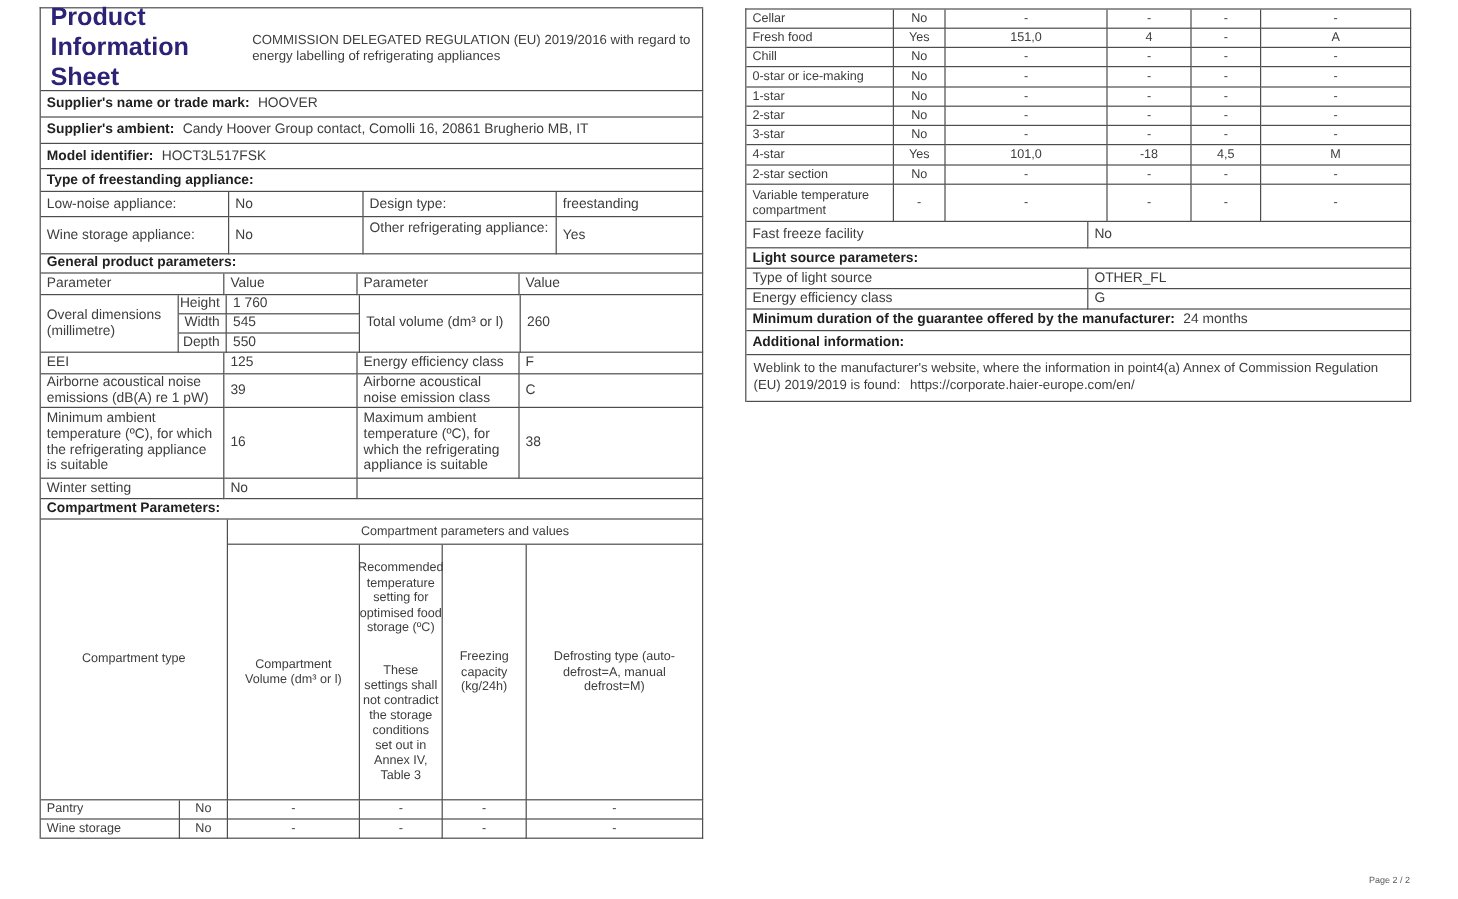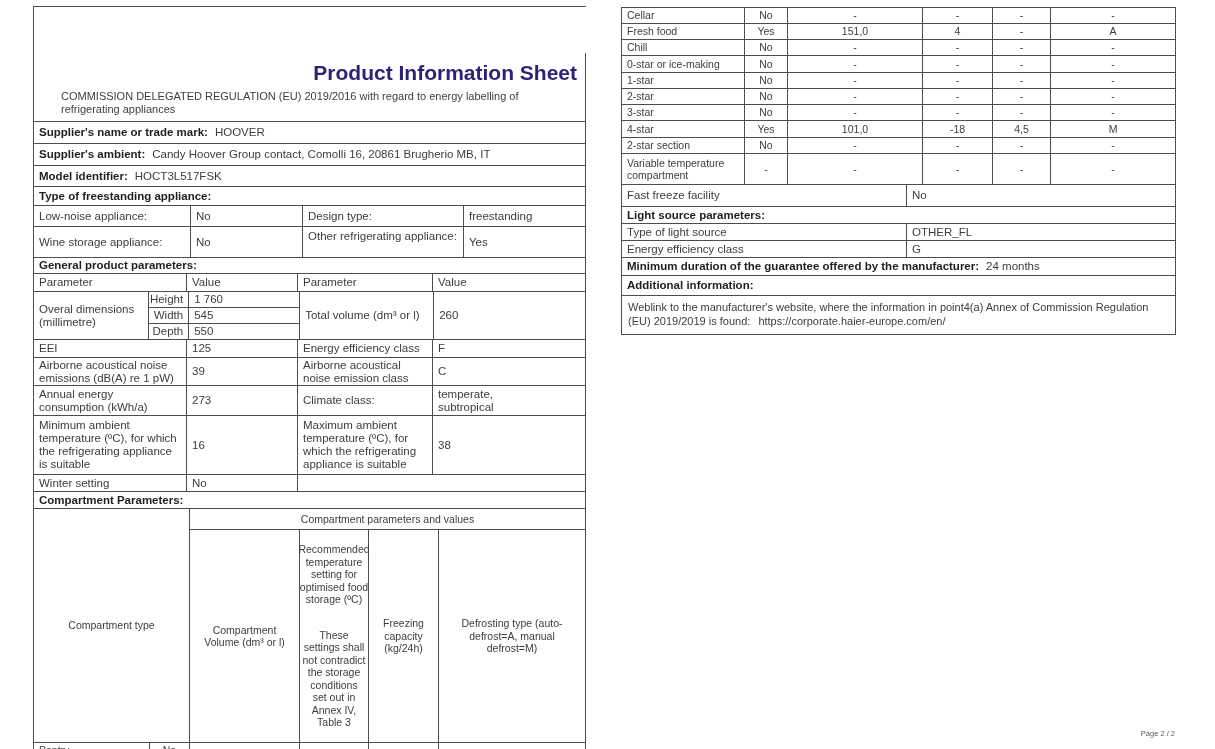--- a/index.html
+++ b/index.html
@@ -9,21 +9,21 @@
     font-family:"Liberation Sans", sans-serif; color:#3d3d3d;
   }
   .page { position:absolute; border-top:1px solid #4d4d4d; border-left:1px solid #4d4d4d; background:#fff; }
   .r { display:flex; }
   .c {
     border-right:1px solid #4d4d4d; border-bottom:1px solid #4d4d4d;
     display:flex; align-items:center; padding:1px 5px;
     font-size:11.5px; line-height:13px;
   }
   .ctr { justify-content:center; text-align:center; }
-  .col { flex-direction:column; align-items:flex-end; justify-content:center;margin-top:46px; }
+  .col { flex-direction:row; align-items:center; justify-content:center; }
   .colc { flex-direction:column; align-items:center; justify-content:center; }
   .b { font-weight:bold; color:#1f1f1f; }
   .sm { font-size:10.5px; line-height:12.5px; }
   .stack { display:flex; flex-direction:column; }
   .kv span + span { margin-left:7px; }
   h1.title { font-size:21px; line-height:25px; font-weight:bold; color:#2c2376; margin:2px 0 5px 0; }
   .sub { font-size:11px; line-height:13.5px; max-width:516px; }
   .just { display:block; text-align:justify; padding-top:3px; line-height:12.5px; }
   .narrow { display:inline-block; width:64px; }
   .gapcol { row-gap:23px; }
@@ -119,28 +119,20 @@
     <div class="c" style="width:153px; height:18px;">F</div>
   </div>
 
   <div class="r">
     <div class="c" style="width:153px; height:28px;">Airborne acoustical noise emissions (dB(A) re 1 pW)</div>
     <div class="c" style="width:111px; height:28px;">39</div>
     <div class="c" style="width:135px; height:28px;">Airborne acoustical noise emission class</div>
     <div class="c" style="width:153px; height:28px;">C</div>
   </div>
 
-  <div class="r">
-    <div class="c" style="width:153px; height:30px;">Annual energy consumption (kWh/a)</div>
-    <div class="c" style="width:111px; height:30px;">273</div>
-    <div class="c" style="width:135px; height:30px;">Climate class:</div>
-    <div class="c" style="width:153px; height:30px;">
-      <span class="narrow">temperate, subtropical</span>
-    </div>
-  </div>
 
   <div class="r">
     <div class="c" style="width:153px; height:59px;">Minimum ambient temperature (ºC), for which the refrigerating appliance is suitable</div>
     <div class="c" style="width:111px; height:59px;">16</div>
     <div class="c" style="width:135px; height:59px;">Maximum ambient temperature (ºC), for which the refrigerating appliance is suitable</div>
     <div class="c" style="width:153px; height:59px;">38</div>
   </div>
 
   <div class="r">
     <div class="c" style="width:153px; height:17px;">Winter setting</div>

